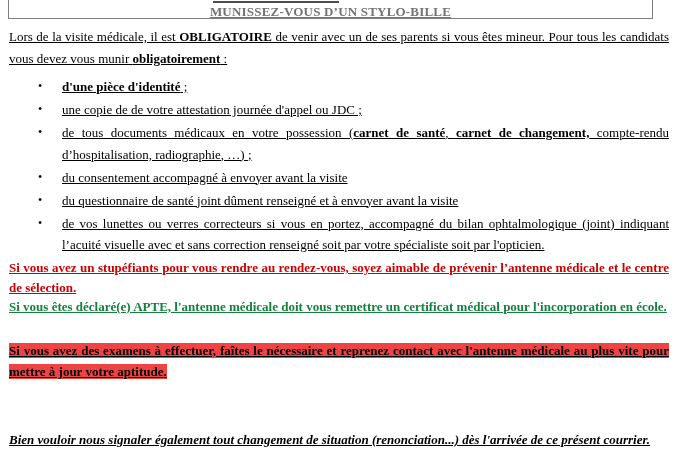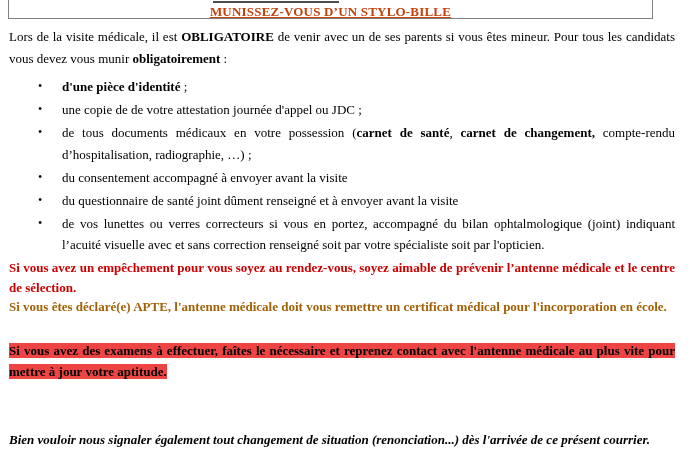--- a/index.html
+++ b/index.html
@@ -24,48 +24,48 @@
     border-bottom: 1px solid #808080;
     display: flex; align-items: center; justify-content: center;
   }
   .partial-box-edge {
     position: absolute;
     left: 213px; top: 1px;
     width: 126px; height: 0;
     border-top: 2px solid #4d4d4d;
   }
   .doc-title {
-    color: #c2410c;
+    color: #737373;
     font-weight: bold;
     text-decoration: underline;
     font-size: 13px;
     letter-spacing: 0.2px;
     white-space: nowrap;
     margin-top: 6px;
   }
-  .block { position: absolute; left: 9px; right: 15px; text-align: justify; }
+  .block { position: absolute; left: 9px; right: 21px; text-align: justify; text-decoration: underline; }
   .intro { top: 26px; line-height: 22px; }
   .bold { font-weight: bold; }
 
   .checklist { top: 76px; list-style: none; padding-left: 29px; }
   .checklist li {
     position: relative;
     padding-left: 24px;
     line-height: 21.5px;
     margin-bottom: 1.5px;
     text-align: justify;
   }
   .checklist li .bullet-glyph {
     position: absolute; left: 0; top: 0;
     font-size: 12px;
   }
 
   .notice { font-weight: bold; line-height: 20px; }
   .notice-red { top: 258px; color: #cc0000; }
-  .notice-apte { top: 297px; color: #a16207; }
+  .notice-apte { top: 297px; color: #15803d; }
 
   .hl-block { font-weight: bold; }
   .hl-exams { top: 340px; line-height: 21px; }
   .hl-cert { top: 386px; line-height: 20px; font-style: italic; }
   .hl { background: #ef4444; }
   .hl-underline { text-decoration: underline; }
 
   .closing {
     top: 429px;
     font-weight: bold;
@@ -88,21 +88,21 @@
 
   <ul class="block checklist">
     <li><span class="bullet-glyph">•</span><span class="bold">d'une pièce d'identité</span><span> ;</span></li>
     <li><span class="bullet-glyph">•</span><span>une copie de de votre attestation journée d'appel ou JDC ;</span></li>
     <li><span class="bullet-glyph">•</span><span>de tous documents médicaux en votre possession (</span><span class="bold">carnet de santé</span><span>, </span><span class="bold">carnet de changement,</span><span> compte-rendu d’hospitalisation, radiographie, …) ;</span></li>
     <li><span class="bullet-glyph">•</span><span>du consentement accompagné à envoyer avant la visite</span></li>
     <li><span class="bullet-glyph">•</span><span>du questionnaire de santé joint dûment renseigné et à envoyer avant la visite</span></li>
     <li><span class="bullet-glyph">•</span><span>de vos lunettes ou verres correcteurs si vous en portez, accompagné du bilan ophtalmologique (joint) indiquant l’acuité visuelle avec et sans correction renseigné soit par votre spécialiste soit par l'opticien.</span></li>
   </ul>
 
-  <p class="block notice notice-red">Si vous avez un empêchement pour vous soyez au rendez-vous, soyez aimable de prévenir l’antenne médicale et le centre de sélection.</p>
+  <p class="block notice notice-red">Si vous avez un stupéfiants pour vous rendre au rendez-vous, soyez aimable de prévenir l’antenne médicale et le centre de sélection.</p>
 
   <p class="block notice notice-apte">Si vous êtes déclaré(e) APTE, l'antenne médicale doit vous remettre un certificat médical pour l'incorporation en école.</p>
 
   <p class="block hl-block hl-exams"><span class="hl">Si vous avez des examens à effectuer, faîtes le nécessaire et reprenez contact avec l'antenne médicale au plus vite pour mettre à jour votre aptitude.</span></p>
 
 
   <p class="block closing">Bien vouloir nous signaler également tout changement de situation (renonciation...) dès l'arrivée de ce présent courrier.</p>
 
 </div>
 

